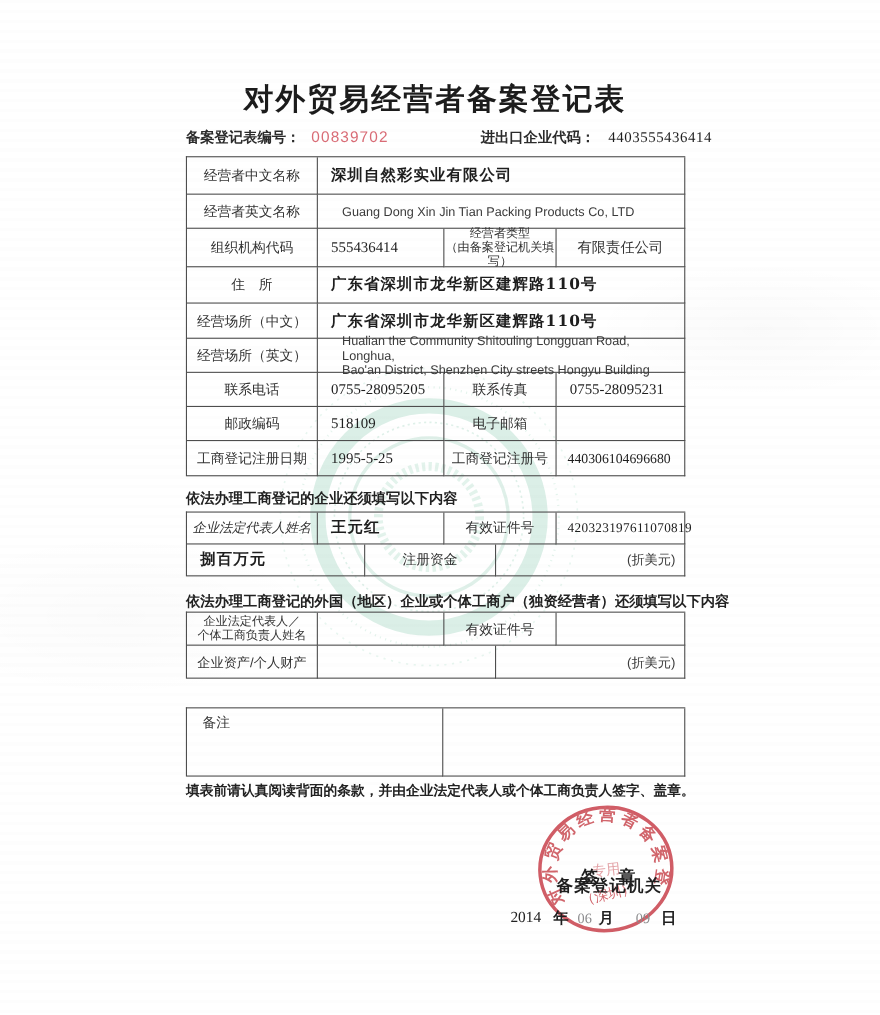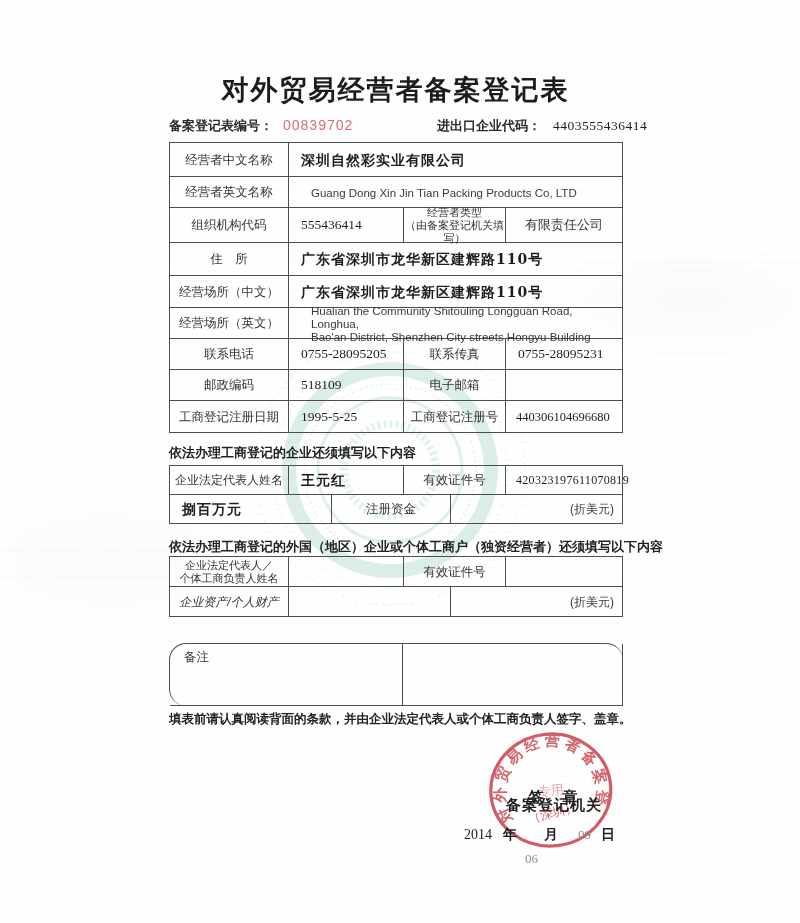--- a/index.html
+++ b/index.html
@@ -132,21 +132,21 @@
       <div class="td c115 value">1995-5-25</div>
       <div class="td c102">工商登记注册号</div>
       <div class="td c117 value" style="font-size:12.5px;padding-left:10px;">440306104696680</div>
     </div>
   </div>
 
   <div class="heading" style="top:444px;">依法办理工商登记的企业还须填写以下内容</div>
 
   <div class="table" style="top:465px;">
     <div class="tr" style="height:29px;">
-      <div class="td c119" style="font-size:12px;">企业法定代表人姓名</div>
+      <div class="td c119" style="font-size:12px;font-style:italic;">企业法定代表人姓名</div>
       <div class="td c115 value cn-value">王元红</div>
       <div class="td c102">有效证件号</div>
       <div class="td c117 value" style="font-size:12px;padding-left:10px;letter-spacing:0.3px;">420323197611070819</div>
     </div>
     <div class="tr" style="height:29px;">
       <div class="td c162 value cn-value">捌百万元</div>
       <div class="td c119">注册资金</div>
       <div class="td c172 usd">(折美元)</div>
     </div>
   </div>
@@ -156,27 +156,27 @@
   <div class="table" style="top:556px;">
     <div class="tr" style="height:30px;">
       <div class="td c119 small-label">
         <span><span>企业法定代表人／</span><br><span>个体工商负责人姓名</span></span>
       </div>
       <div class="td c115 value"></div>
       <div class="td c102">有效证件号</div>
       <div class="td c117 value"></div>
     </div>
     <div class="tr" style="height:30px;">
-      <div class="td c119" style="font-size:12px;font-style:italic;">企业资产/个人财产</div>
+      <div class="td c119" style="font-size:12px;">企业资产/个人财产</div>
       <div class="td c162 value"></div>
       <div class="td c172 usd">(折美元)</div>
     </div>
   </div>
 
-  <div class="table" style="top:643px;border-radius:17px;">
+  <div class="table" style="top:643px;">
     <div class="tr" style="height:62px;">
       <div class="td c233 remark-label">备注</div>
       <div class="td c220"></div>
     </div>
   </div>
 
   <div class="note">填表前请认真阅读背面的条款，并由企业法定代表人或个体工商负责人签字、盖章。</div>
 
   <svg class="stamp" width="130" height="122" viewBox="0 0 130 122">
     <g opacity="0.85">
@@ -188,18 +188,18 @@
       <text x="65" y="64" font-size="13" fill="#c94a52" opacity="0.6" text-anchor="middle">专用</text>
       <text x="65" y="86" font-size="12.5" fill="#c94a52" text-anchor="middle" transform="rotate(-8 65 86)">（深圳）</text>
     </g>
   </svg>
 
   <div class="authority">备案登记机关</div>
   <div class="sign">签　章</div>
 
   <span class="dt dt-num" style="left:464px;top:827px;">2014</span>
   <span class="dt dt-unit" style="left:503px;top:826px;">年</span>
-  <span class="dt dt-stamped" style="left:525px;top:827px;margin-top:24px;">06</span>
+  <span class="dt dt-stamped" style="left:525px;top:827px;">06</span>
   <span class="dt dt-unit" style="left:544px;top:826px;">月</span>
   <span class="dt dt-stamped" style="left:578px;top:827px;">09</span>
   <span class="dt dt-unit" style="left:601px;top:826px;">日</span>
 
 </div>
 
 </body></html>

